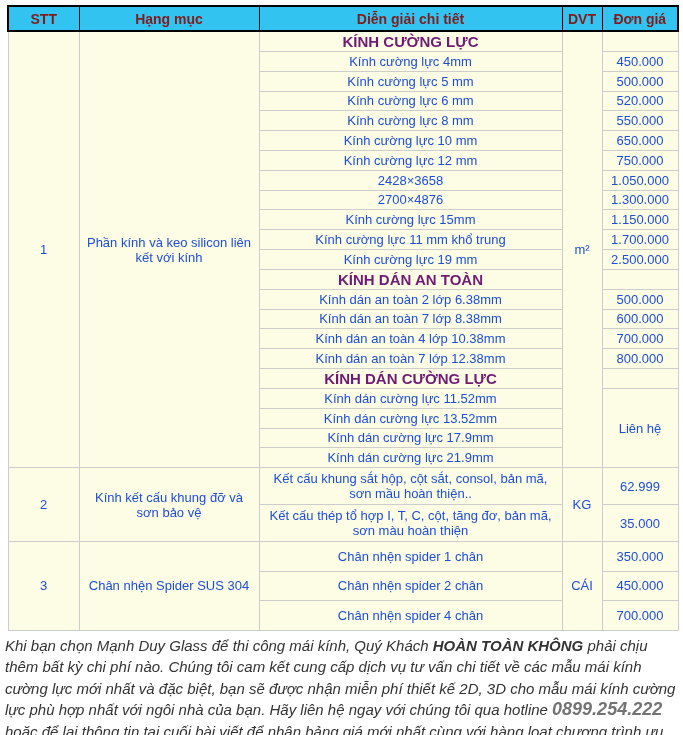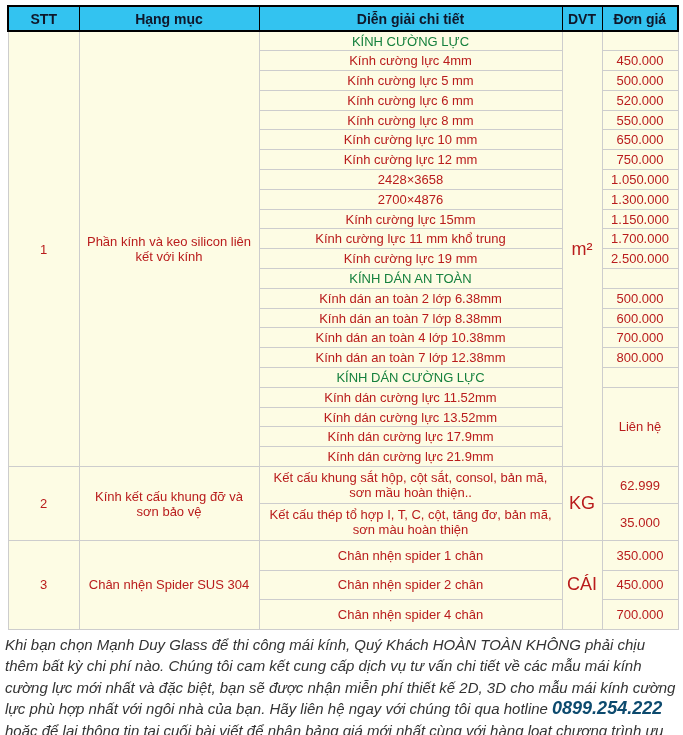--- a/index.html
+++ b/index.html
@@ -12,50 +12,50 @@
   table.price col.c-dg{width:303px;}
   table.price col.c-dvt{width:40px;}
   table.price col.c-gia{width:76px;}
 
   thead th{
     background:#33c3f0;
     border:1px solid #000;
     height:23px;
     font-size:14px;
     font-weight:bold;
-    color:#0f172a;
+    color:#7f1d1d;
     padding:0 2px;
   }
   thead{border:2px solid #000;}
 
   tbody td{
     background:#fdfce4;
     border:1px solid #cdcdcd;
     font-size:13px;
-    color:#b91c1c;
+    color:#1d4ed8;
     text-align:center;
     vertical-align:middle;
     padding:1px 4px;
     overflow:hidden;
   }
   tbody tr.g1{height:19.8px;}
   tbody tr.g2{height:37px;}
   tbody tr.g3{height:29.5px;}
-  td.section{font-weight:normal;color:#15803d;font-size:13px;}
-  td.dvt{font-size:18px;}
+  td.section{font-weight:bold;color:#701a75;font-size:15px;}
+  td.dvt{font-size:13px;}
 
   .footer{
     margin:4px 6px 0 5px;
     font-style:italic;
     font-size:15px;
     line-height:21.5px;
     color:#333;
   }
-  .seg-bold{font-weight:normal;}
-  .seg-hotline{font-weight:bold;color:#0c4a6e;font-size:18px;}
+  .seg-bold{font-weight:bold;}
+  .seg-hotline{font-weight:bold;color:#737373;font-size:18px;}
 </style>
 </head>
 <body>
 
 <div class="page">
   <table class="price">
     <colgroup>
       <col class="c-stt">
         <col class="c-hm">
         <col class="c-dg">

